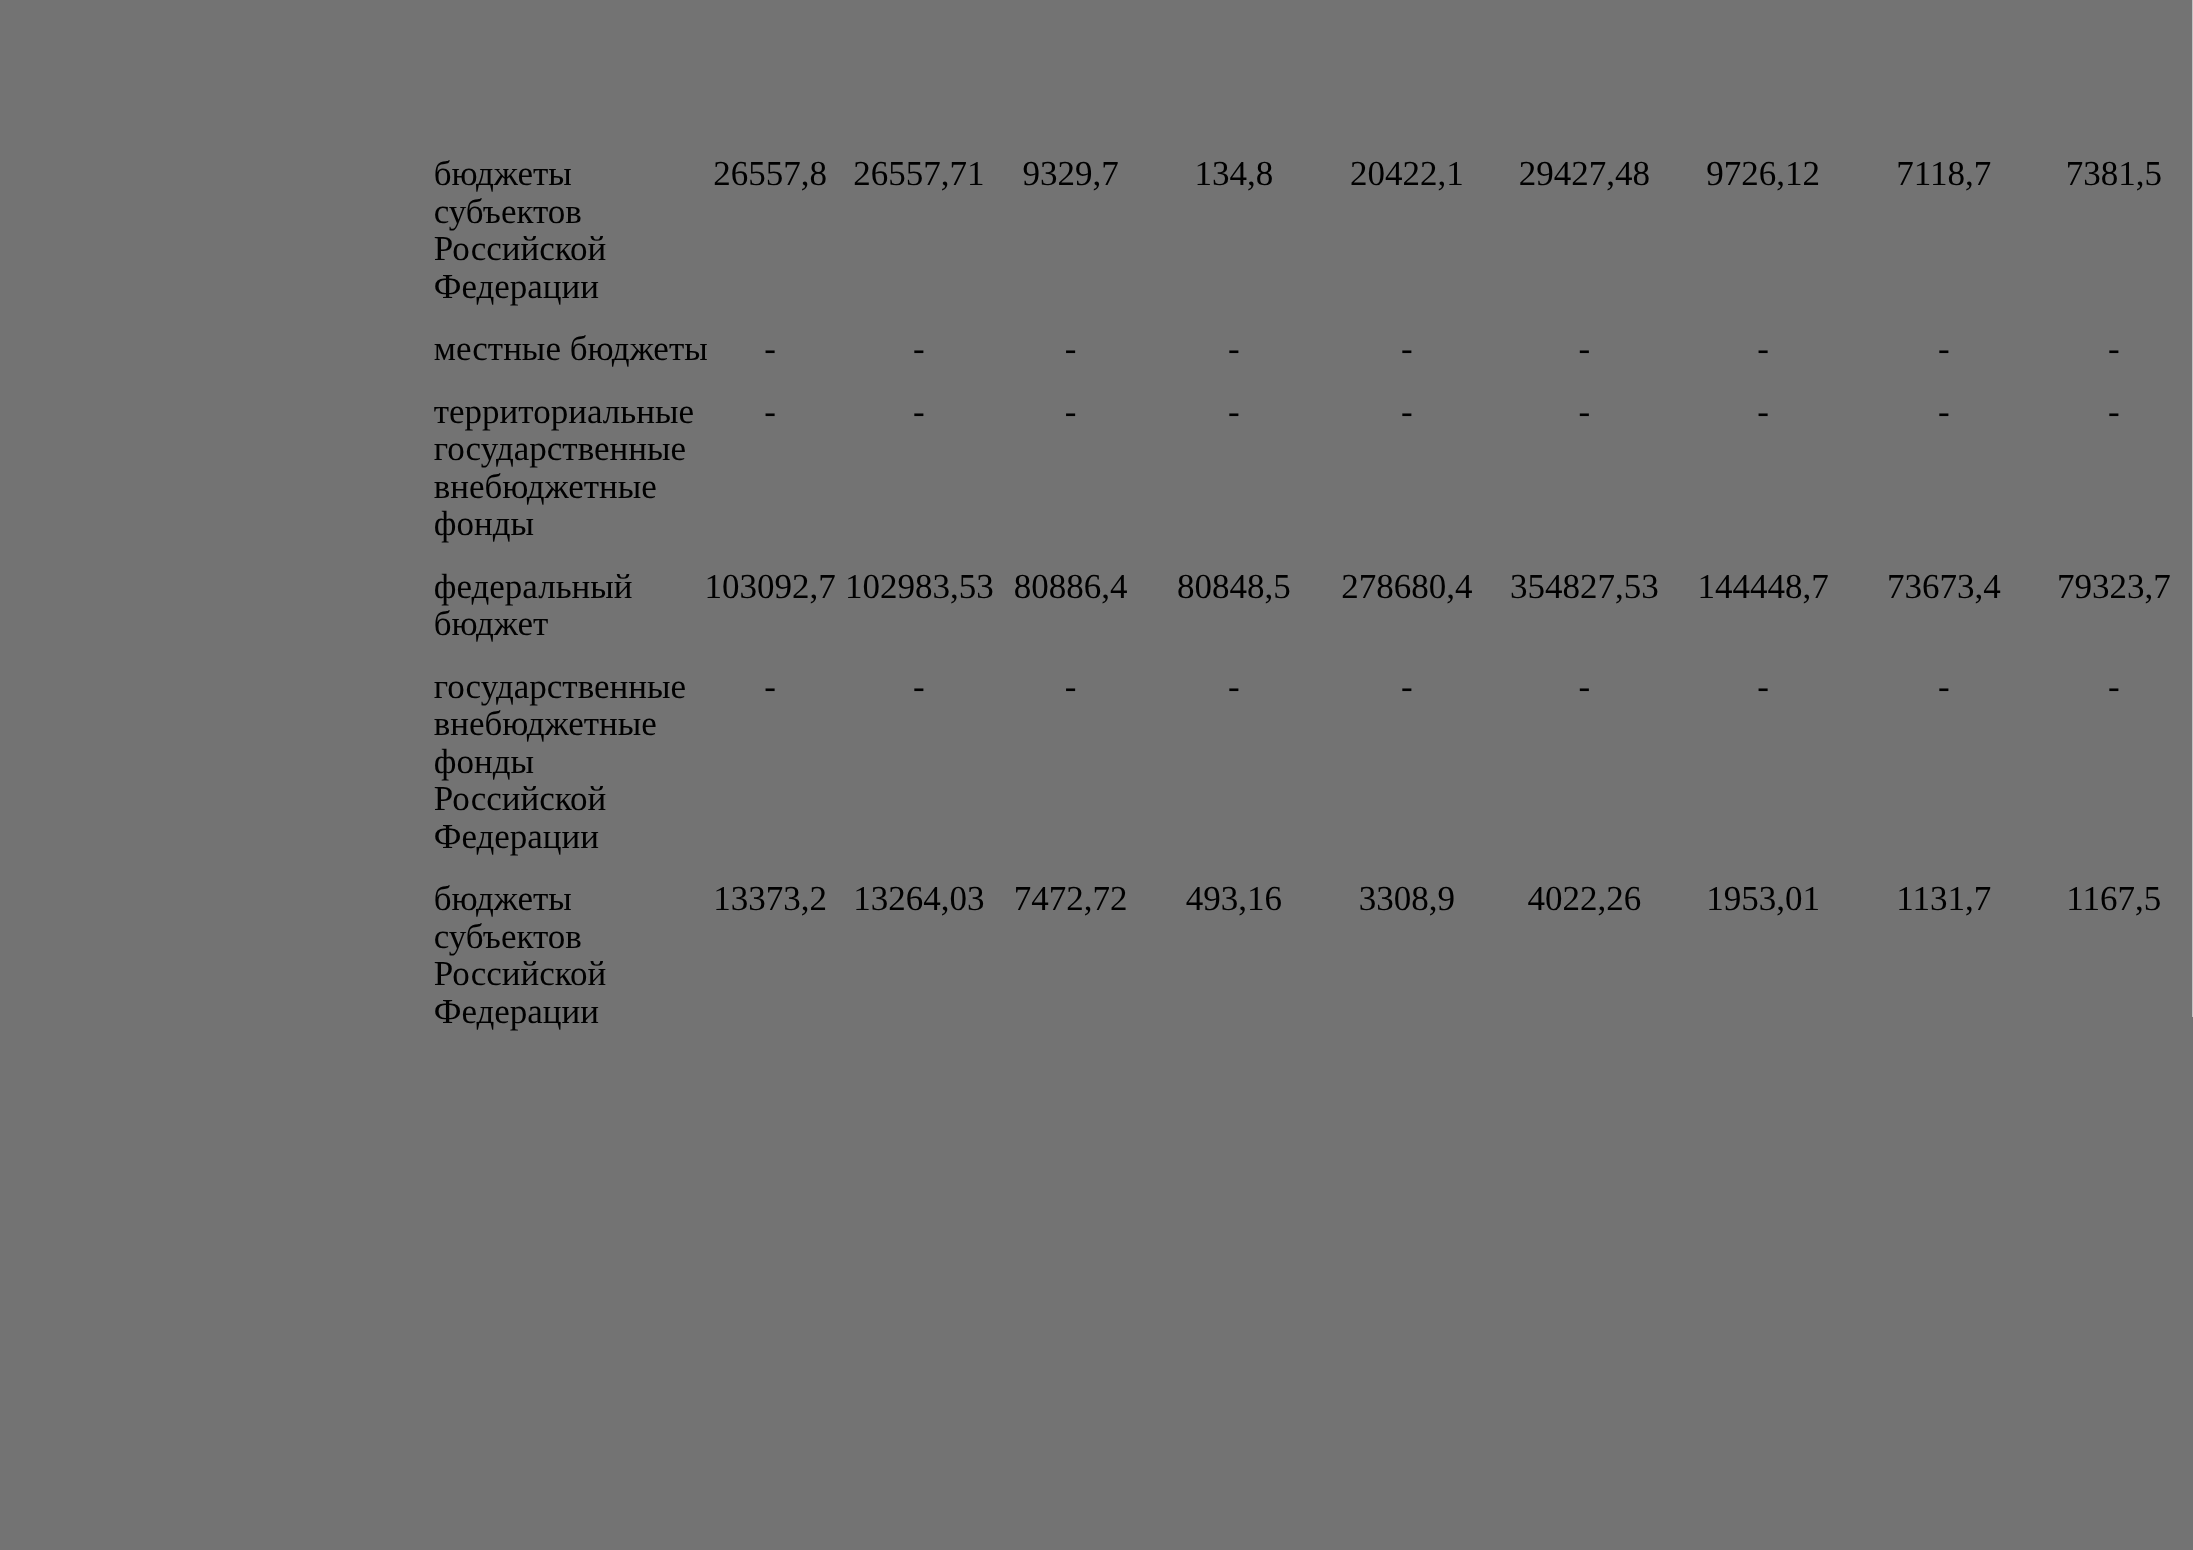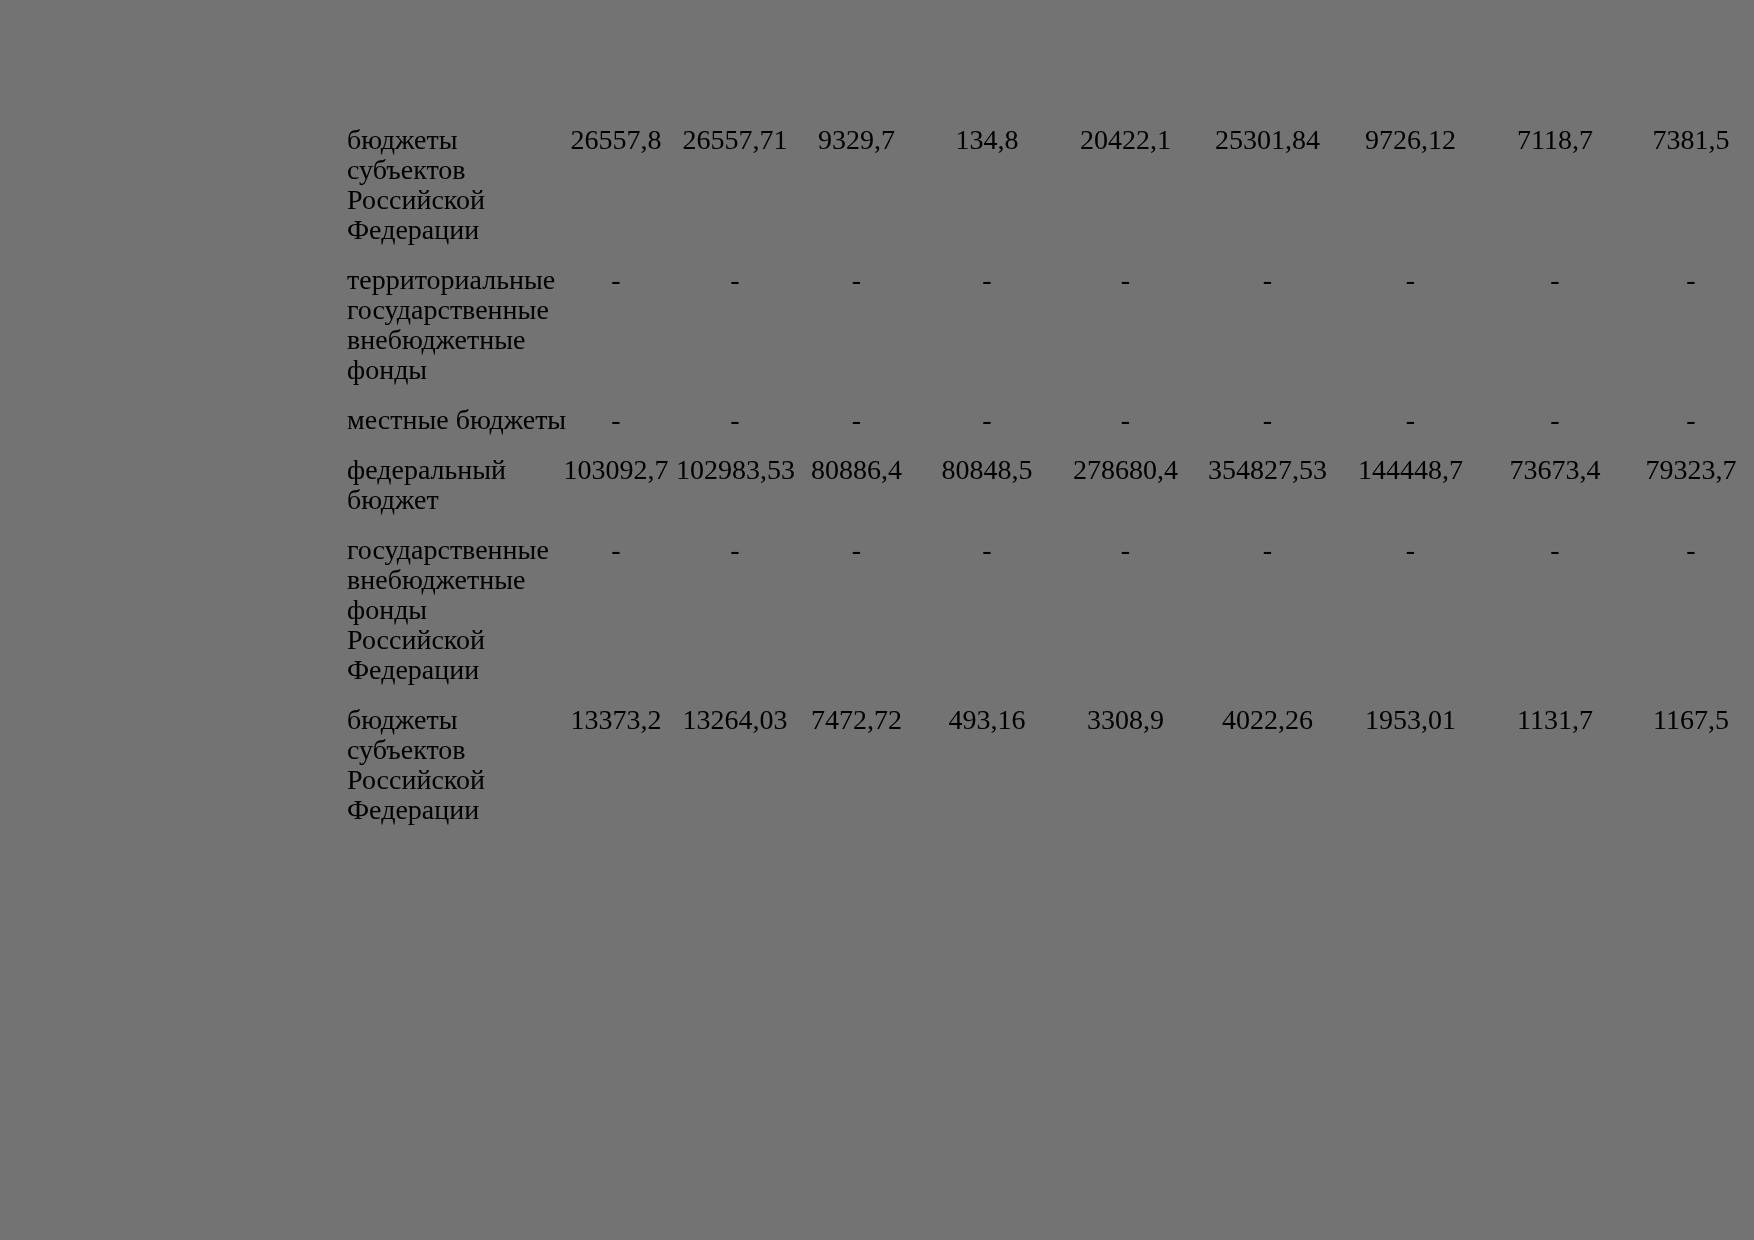--- a/index.html
+++ b/index.html
@@ -66,44 +66,44 @@
           <td class="label-cell"></td>
           <td class="label-cell">бюджеты
 субъектов
 Российской
 Федерации</td>
           <td class="value-cell">26557,8</td>
           <td class="value-cell">26557,71</td>
           <td class="value-cell">9329,7</td>
           <td class="value-cell">134,8</td>
           <td class="value-cell">20422,1</td>
-          <td class="value-cell">25301,84</td>
+          <td class="value-cell">29427,48</td>
           <td class="value-cell">9726,12</td>
           <td class="value-cell">7118,7</td>
           <td class="value-cell">7381,5</td>
         </tr>
         <tr>
           <td class="label-cell"></td>
-          <td class="label-cell">территориальные
-государственные
-внебюджетные
-фонды</td>
+          <td class="label-cell">местные бюджеты</td>
           <td class="value-cell">-</td>
           <td class="value-cell">-</td>
           <td class="value-cell">-</td>
           <td class="value-cell">-</td>
           <td class="value-cell">-</td>
           <td class="value-cell">-</td>
           <td class="value-cell">-</td>
           <td class="value-cell">-</td>
           <td class="value-cell">-</td>
         </tr>
         <tr>
           <td class="label-cell"></td>
-          <td class="label-cell">местные бюджеты</td>
+          <td class="label-cell">территориальные
+государственные
+внебюджетные
+фонды</td>
           <td class="value-cell">-</td>
           <td class="value-cell">-</td>
           <td class="value-cell">-</td>
           <td class="value-cell">-</td>
           <td class="value-cell">-</td>
           <td class="value-cell">-</td>
           <td class="value-cell">-</td>
           <td class="value-cell">-</td>
           <td class="value-cell">-</td>
         </tr>

